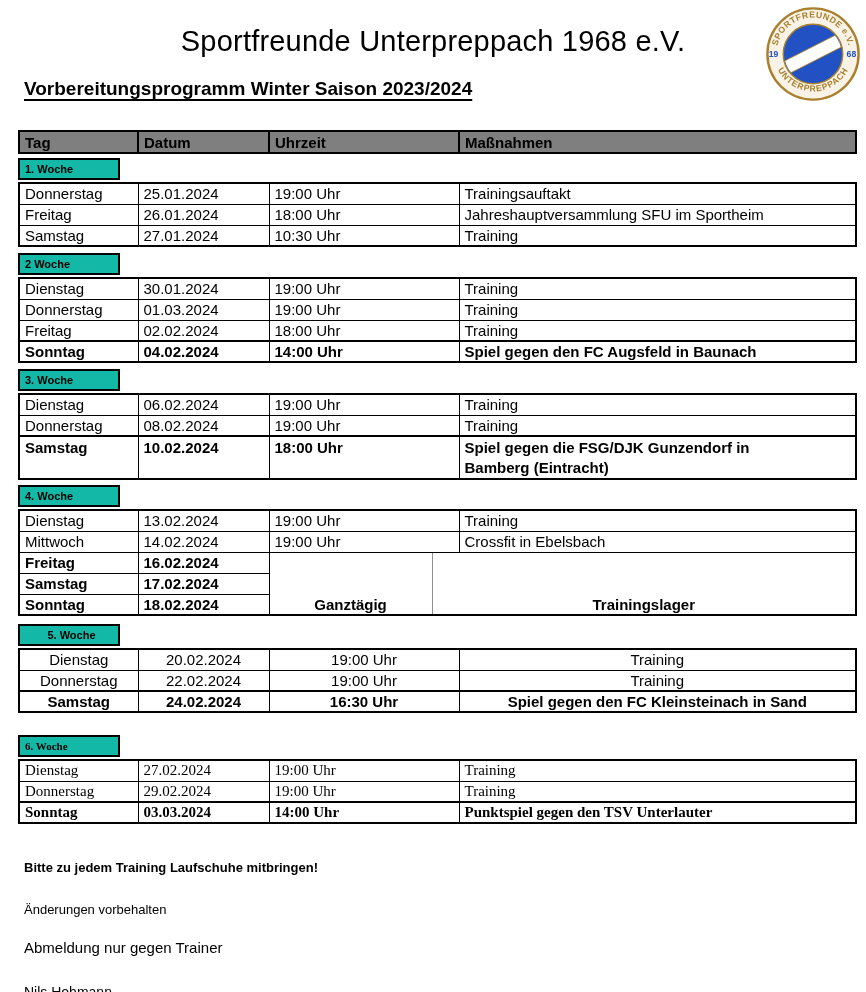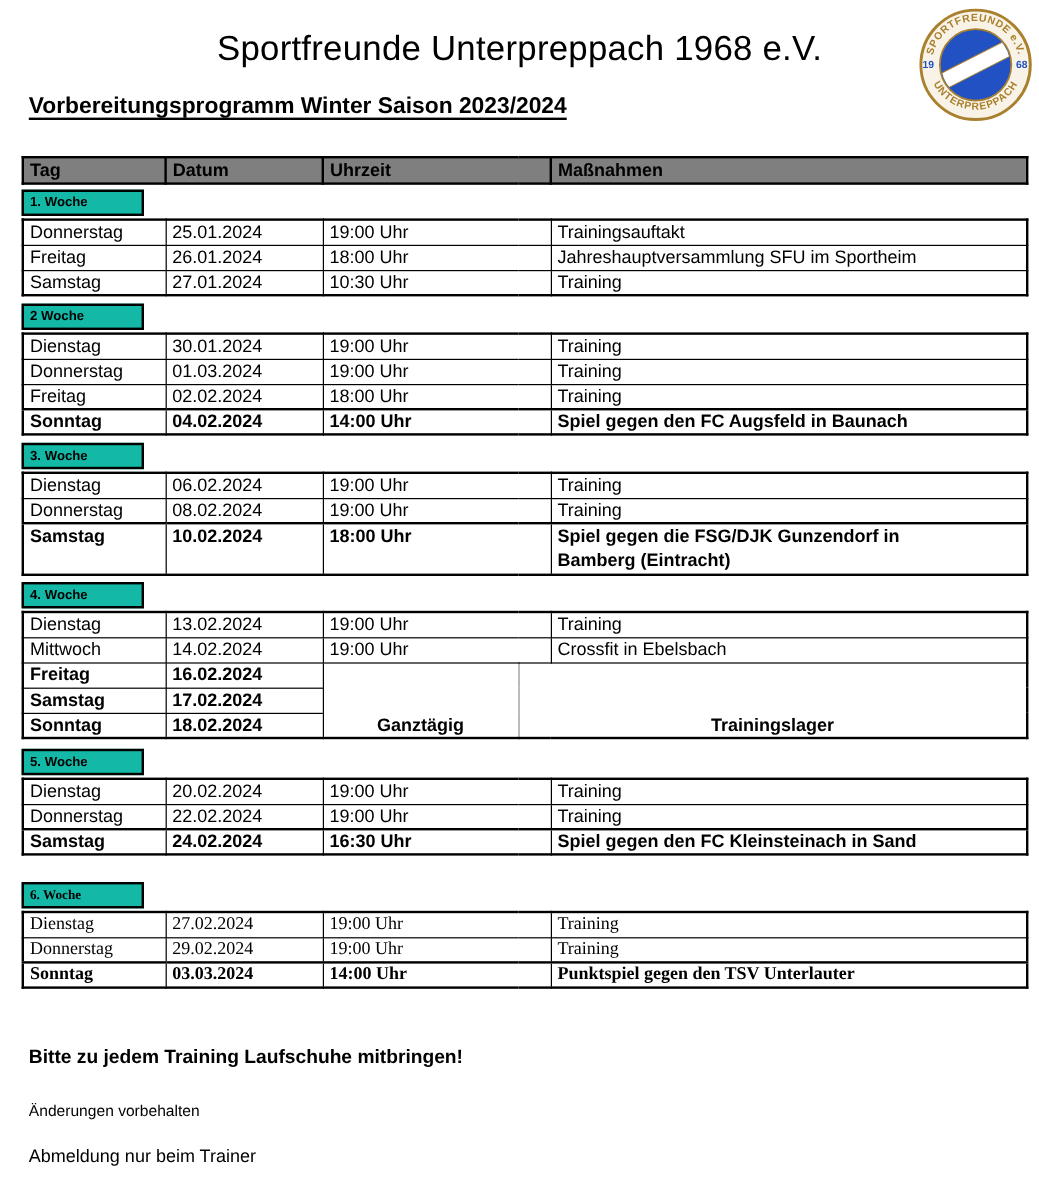--- a/index.html
+++ b/index.html
@@ -52,21 +52,21 @@
   }
   table.sched td.merged-uhrzeit,
   table.sched td.merged-massnahmen {
     text-align:center; vertical-align:bottom;
     font-weight:bold; padding-bottom:1px;
   }
   table.sched td.merged-uhrzeit  { border-right:1px solid #8f8f8f; }
   table.sched td.merged-massnahmen { border-left:1px solid #8f8f8f; }
 
   
-  .note-bold     { margin:49px 0 0 24px; font-size:16px; font-weight:bold; }
+  .note-bold     { margin:36px 0 0 24px; font-size:13px; font-weight:bold; }
   .note-changes  { margin:27px 0 0 24px; font-size:13px; }
   .note-signoff  { margin:22px 0 0 24px; font-size:15px; }
   .contact-name  { margin:28px 0 0 24px; font-size:14px; }
 </style>
 </head>
 <body>
 
 <div class="page">
 
   <svg class="logo" width="96" height="96" viewBox="0 0 100 100">
@@ -250,21 +250,21 @@
                 <td class="c-tag"><span class="cell-text">Samstag</span></td>
                 <td class="c-datum"><span class="cell-text">17.02.2024</span></td>
               </tr>
               <tr class="bold">
                 <td class="c-tag"><span class="cell-text">Sonntag</span></td>
                 <td class="c-datum"><span class="cell-text">18.02.2024</span></td>
               </tr>
             </tbody>
           </table>
         </div>
-        <div class="week-block" style="margin-top: 8px;">
+        <div class="week-block" style="margin-top: 8px; text-align: center;">
           <div class="week-label">5. Woche</div>
           <table class="grid sched">
             <colgroup>
               <col style="width: 119px;">
               <col style="width: 131px;">
               <col style="width: 163px;">
               <col style="width: 27px;">
               <col style="width: 397px;">
             </colgroup>
             <tbody>
@@ -319,16 +319,16 @@
                 <td class="c-massnahmen"><span class="cell-text">Punktspiel gegen den TSV Unterlauter</span></td>
               </tr>
             </tbody>
           </table>
         </div>
       </div>
   </div>
 
   <p class="note-bold">Bitte zu jedem Training Laufschuhe mitbringen!</p>
   <p class="note-changes">Änderungen vorbehalten</p>
-  <p class="note-signoff">Abmeldung nur beim Trainer</p>
+  <p class="note-signoff">Abmeldung nur gegen Trainer</p>
   <p class="contact-name">Nils Hohmann</p>
 
 </div>
 
 </body></html>

